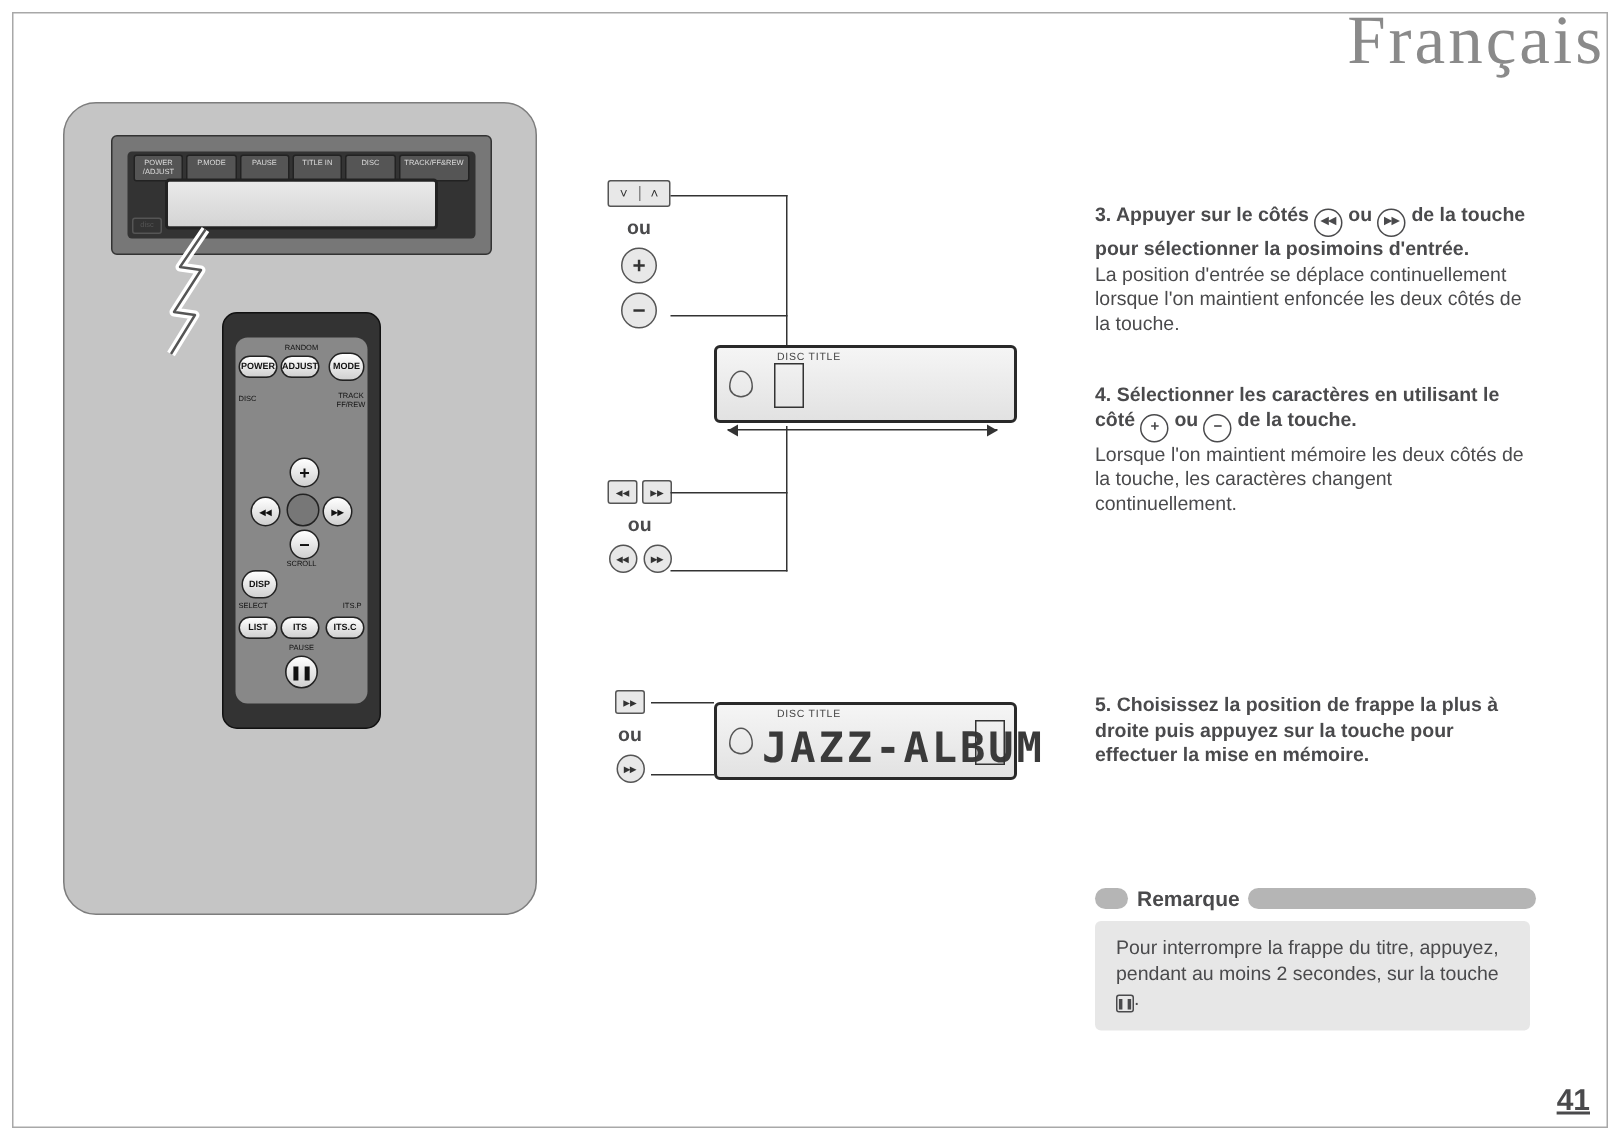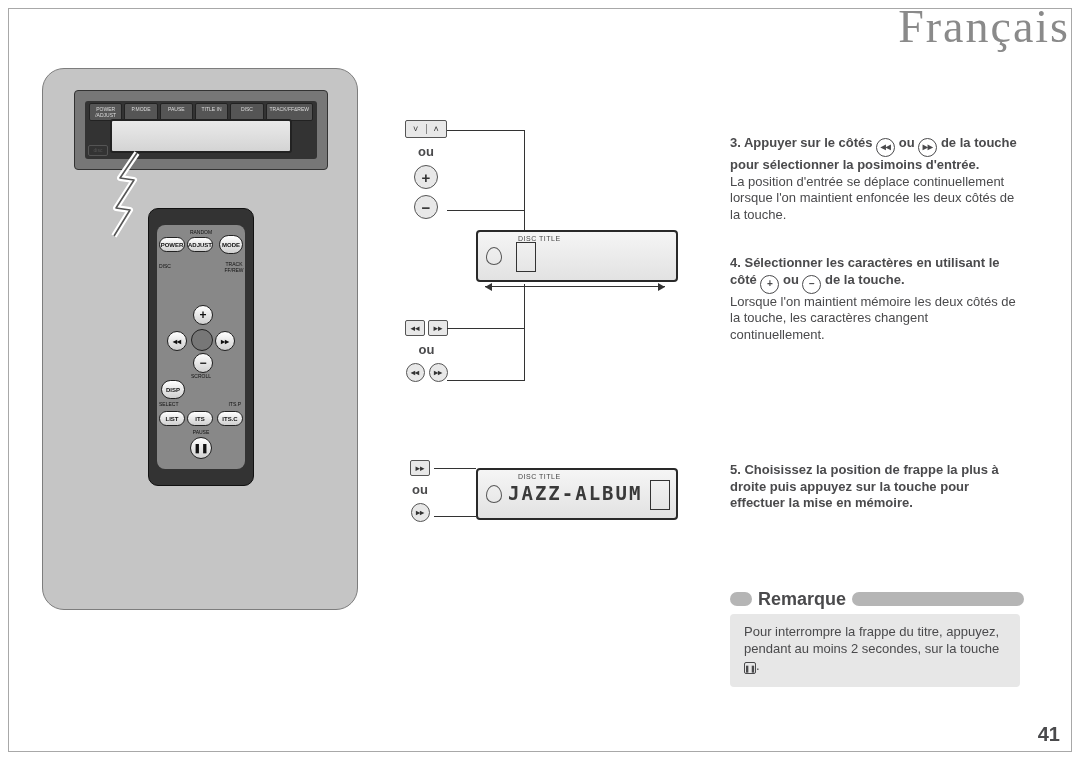--- a/index.html
+++ b/index.html
@@ -217,21 +217,21 @@
     position: absolute;
     left: 30px;
     top: 14px;
     font-family: monospace;
     font-size: 22px;
     color: #6d6d6d;
     letter-spacing: 4px;
     white-space: nowrap;
   }
   .lcd .digits.big {
-    font-size: 19px;
+    font-size: 28px;
     color: #3a3a3a;
     letter-spacing: 2px;
     font-weight: bold;
     top: 12px;
   }
   .cursor-box {
     position:absolute;
     border:1.4px solid #333;
     width: 18px;
     height: 28px;
@@ -295,21 +295,21 @@
     display: flex;
     align-items: center;
   }
   .remarque-bar .pill {
     height: 14px;
     border-radius: 7px;
     background: #b5b5b5;
   }
   .remarque-bar .label {
     font-weight: bold;
-    font-size: 18px;
+    font-size: 14px;
     margin: 0 6px;
     color: #4a4a4c;
   }
 
   .note-box {
     position: absolute;
     left: 730px;
     width: 290px;
     background: #e7e7e7;
     border-radius: 4px;
@@ -319,20 +319,21 @@
     box-sizing: border-box;
   }
 
   .page-num {
     position: absolute;
     bottom: 14px;
     right: 20px;
     font-size: 20px;
     font-weight: bold;
     color: #4a4a4c;
+    text-decoration: underline;
   }
 </style>
 </head>
 <body>
 
 <div class="page-border"></div>
 
 <div class="header">
   <span class="c">Français</span>
 </div>

